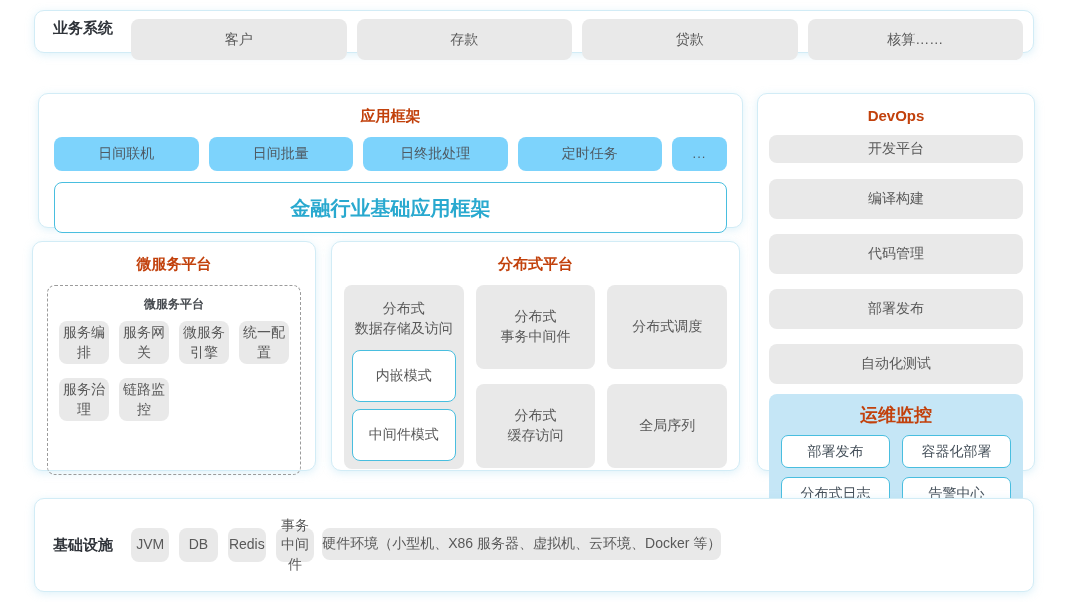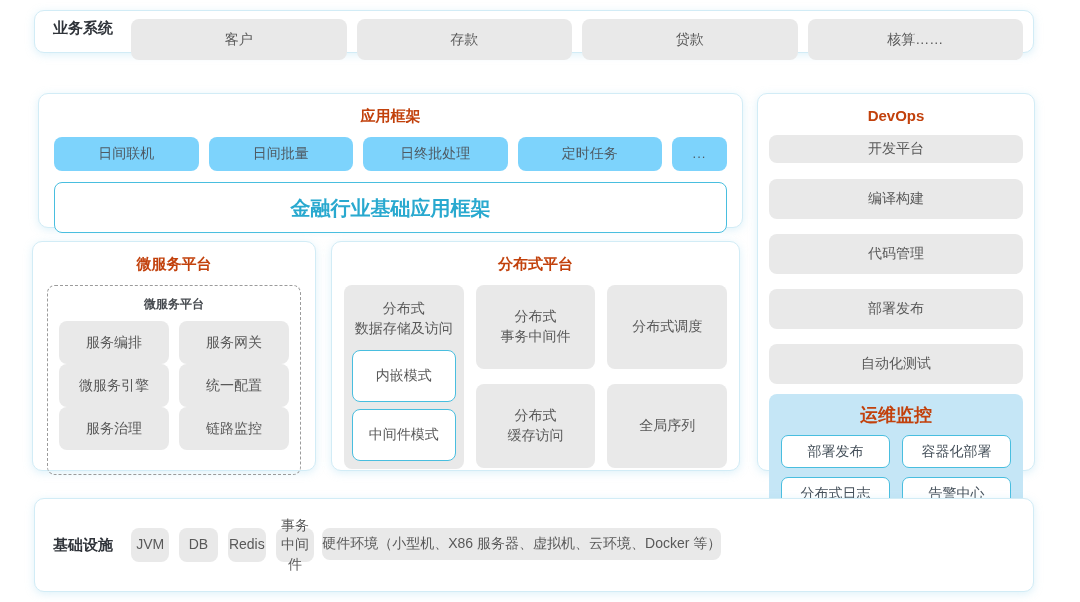--- a/index.html
+++ b/index.html
@@ -87,21 +87,21 @@
   
   .panel-micro { left: 32px; top: 241px; width: 284px; height: 230px; padding: 0 14px; }
   .micro-dashed {
     border: 1px dashed #9b9b9b; border-radius: 8px;
     padding: 6px 11px 10px; height: 190px;
   }
   .micro-inner-title {
     text-align: center; font-size: 12px; font-weight: 600;
     color: #45494e; padding: 4px 0 8px;
   }
-  .micro-grid { display: grid; grid-template-columns: 1fr 1fr; gap: 0 10px; font-family: Liberation Serif, serif; }
+  .micro-grid { display: grid; grid-template-columns: 1fr 1fr 1fr 1fr; gap: 14px 10px; font-family: Liberation Serif, serif; }
   .micro-grid .box { height: 43px; }
 
   
   .panel-dist { left: 331px; top: 241px; width: 409px; height: 230px; padding: 0 12px; }
   .dist-cols { display: flex; gap: 12px; height: 183px; }
   .dist-col { flex: 1; display: flex; flex-direction: column; }
   .dist-storage {
     flex: 1; background: #e9e9e9; border-radius: 8px;
     padding: 7px 8px 8px; display: flex; flex-direction: column;
   }

